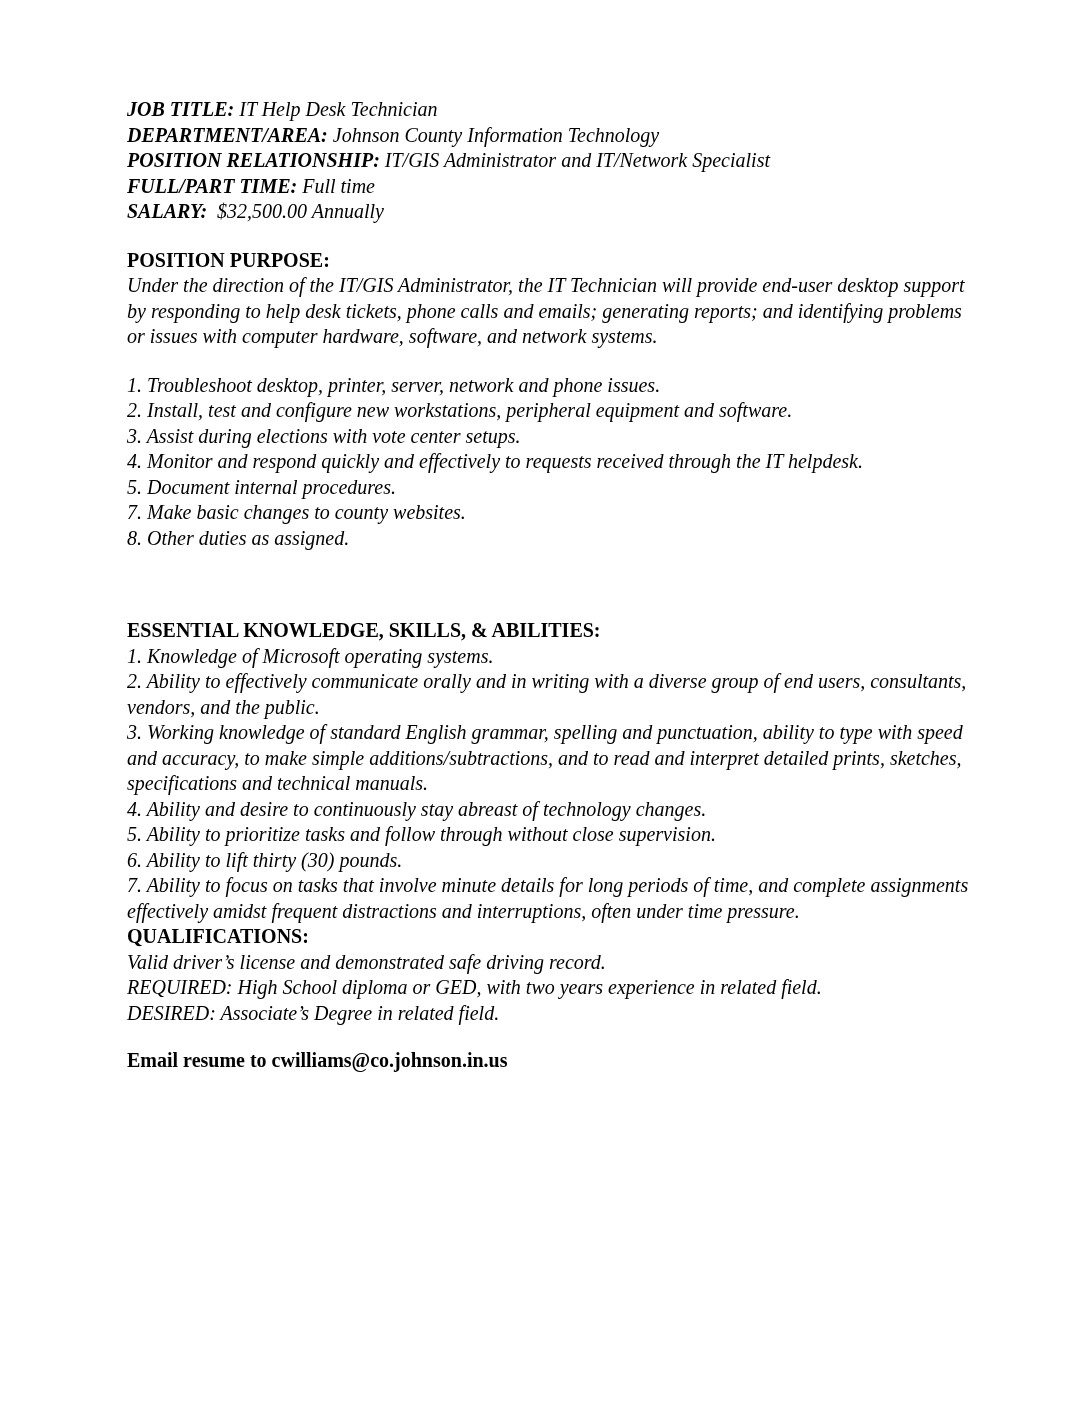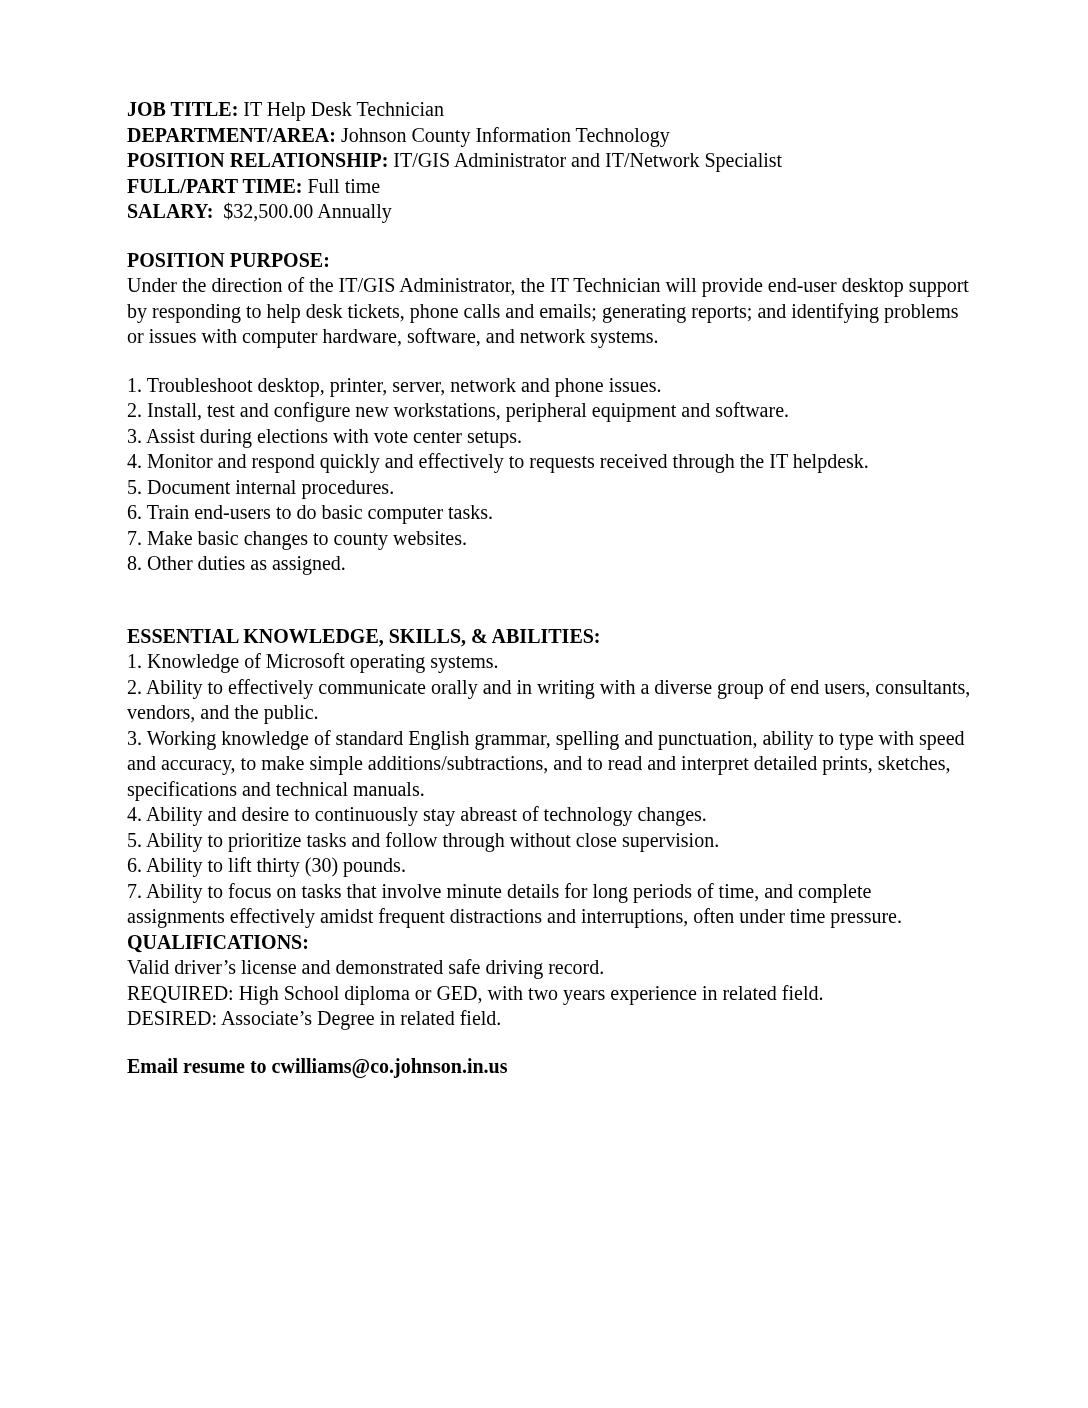--- a/index.html
+++ b/index.html
@@ -18,24 +18,24 @@
     line-height: 25.5px;
     box-sizing: border-box;
     padding: 97px 115px 0 127px;
     overflow: hidden;
   }
   .content {
     width: 845px;
   }
   .b { font-weight: bold; }
   .v { white-space: pre-wrap; }
-  .line { white-space: pre-wrap; }
+  .line { white-space: pre-wrap; font-style: italic; }
   .section-purpose    { margin-top: 23px; }
   .section-functions  { margin-top: 23px; }
-  .section-knowledge  { margin-top: 47px; }
+  .section-knowledge  { margin-top: 67px; }
   .section-quals      { }
   .closing            { margin-top: 22px; }
 </style>
 </head>
 <body>
 
 <div class="page">
   <div class="content">
 
     <div>
@@ -50,21 +50,20 @@
       <div class="b">POSITION PURPOSE:</div>
       <div class="line">Under the direction of the IT/GIS Administrator, the IT Technician will provide end-user desktop support by responding to help desk tickets, phone calls and emails; generating reports; and identifying problems or issues with computer hardware, software, and network systems.</div>
     </div>
 
     <div class="section-functions">
       <div class="line">1. Troubleshoot desktop, printer, server, network and phone issues.</div>
       <div class="line">2. Install, test and configure new workstations, peripheral equipment and software.</div>
       <div class="line">3. Assist during elections with vote center setups.</div>
       <div class="line">4. Monitor and respond quickly and effectively to requests received through the IT helpdesk.</div>
       <div class="line">5. Document internal procedures.</div>
-      <div class="line">6. Train end-users to do basic computer tasks.</div>
       <div class="line">7. Make basic changes to county websites.</div>
       <div class="line">8. Other duties as assigned.</div>
     </div>
 
     <div class="section-knowledge">
       <div class="b">ESSENTIAL KNOWLEDGE, SKILLS, &amp; ABILITIES:</div>
       <div class="line">1. Knowledge of Microsoft operating systems.</div>
       <div class="line">2. Ability to effectively communicate orally and in writing with a diverse group of end users, consultants, vendors, and the public.</div>
       <div class="line">3. Working knowledge of standard English grammar, spelling and punctuation, ability to type with speed and accuracy, to make simple additions/subtractions, and to read and interpret detailed prints, sketches, specifications and technical manuals.</div>
       <div class="line">4. Ability and desire to continuously stay abreast of technology changes.</div>

